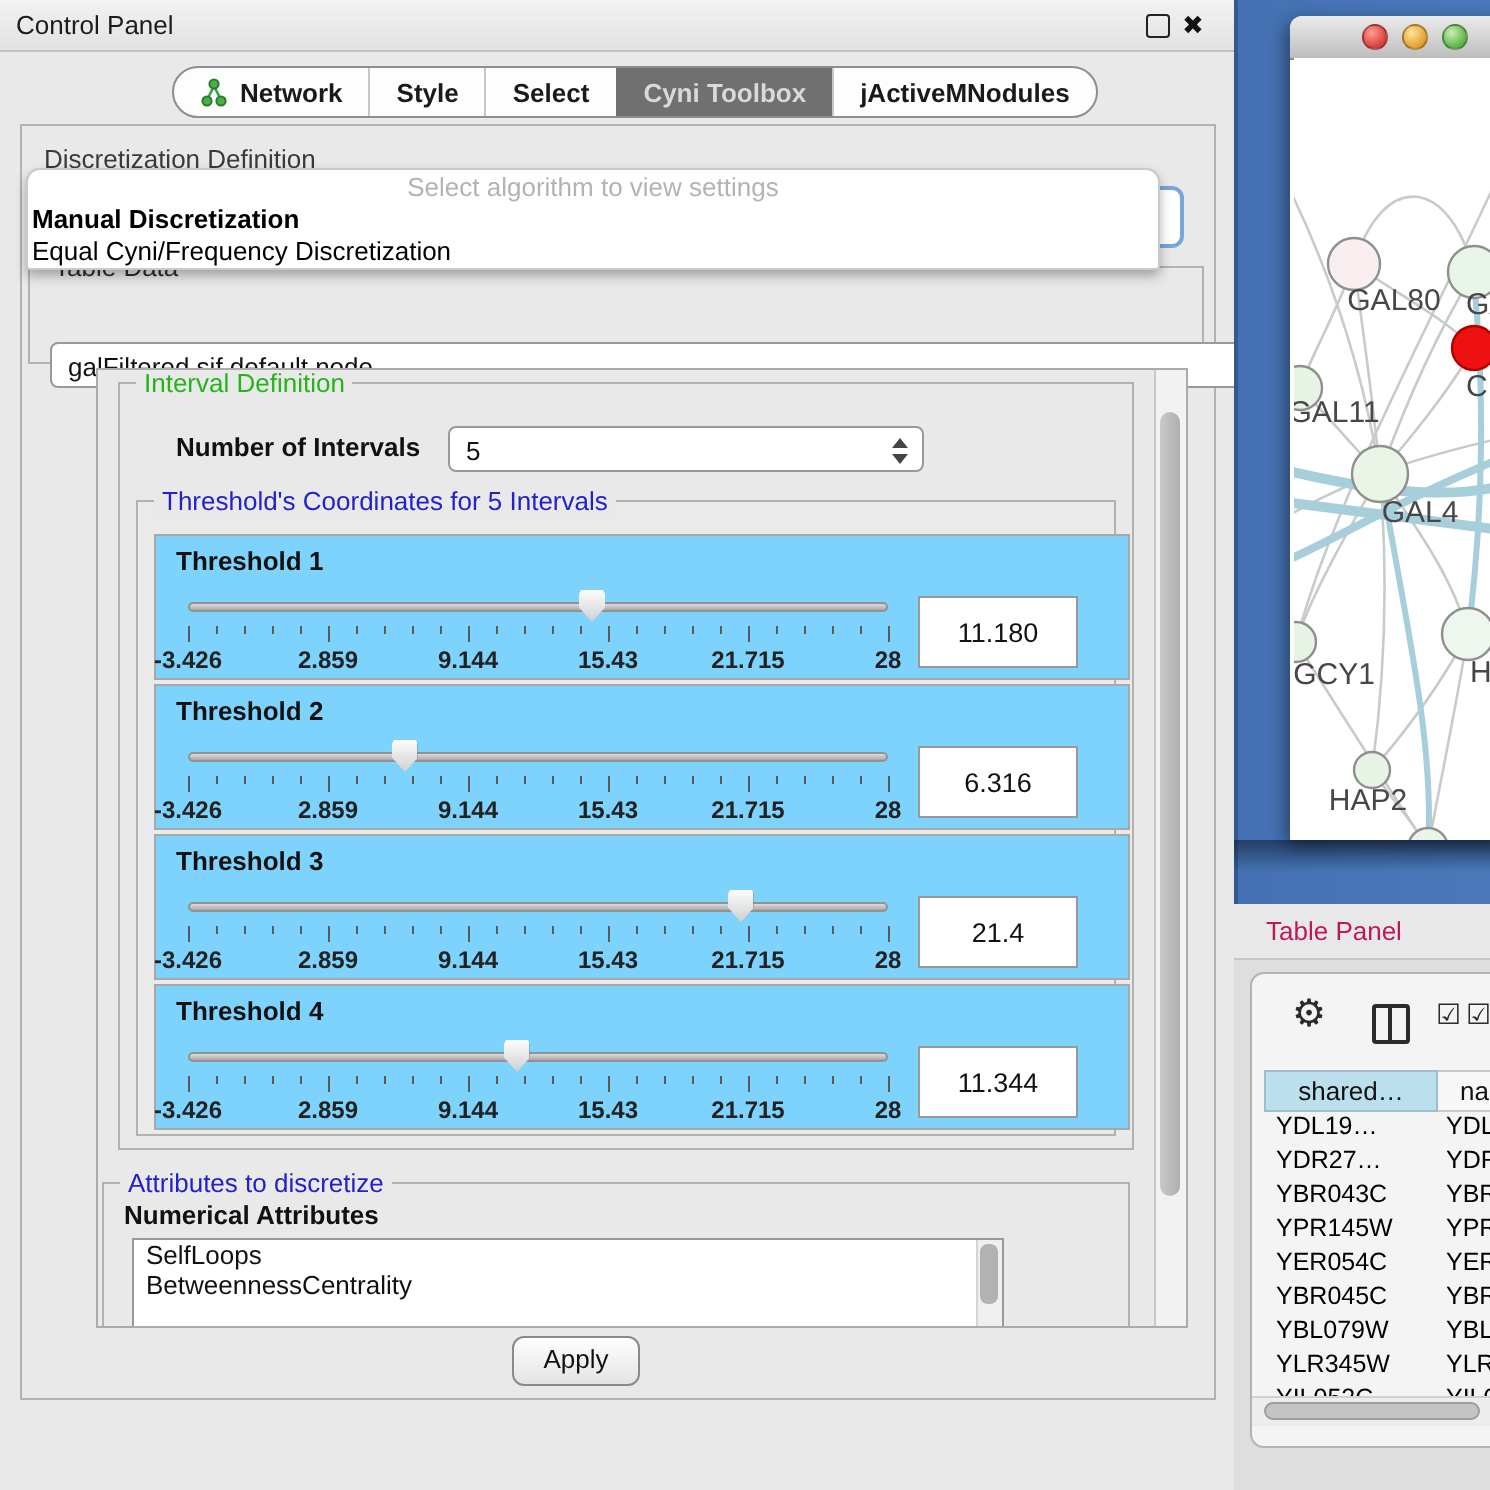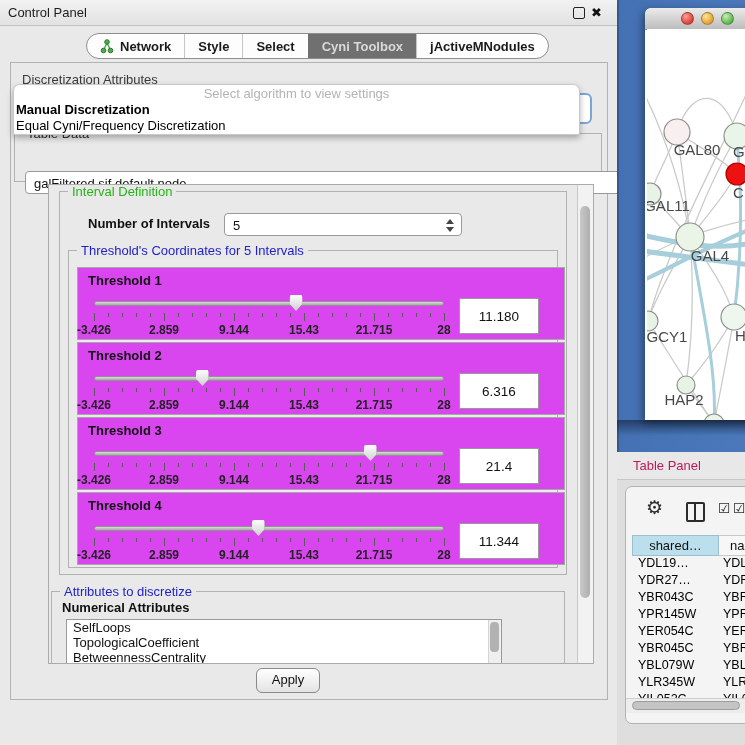--- a/index.html
+++ b/index.html
@@ -62,21 +62,21 @@
   
   .scrollpane{position:absolute;left:48px;top:184px;width:544px;height:478px;
       border:1px solid #ababab;background:#e9e9e9;overflow:hidden;}
   .vscroll{position:absolute;right:0;top:0;width:15px;height:100%;background:#f2f2f2;border-left:1px solid #c8c8c8;}
   .vscroll .vthumb{position:absolute;left:2px;width:10px;border-radius:5px;
       background:linear-gradient(90deg,#c9c9c9,#aeaeae);}
 
   .lbl-bold{position:absolute;font-size:13px;font-weight:bold;color:#111;}
 
   
-  .thr-box{position:absolute;left:8px;width:488px;height:73px;background:#d946ef;
+  .thr-box{position:absolute;left:8px;width:488px;height:73px;background:#7dd3fc;
       border:1px solid #a8a8a8;box-sizing:border-box;}
   .thr-title{position:absolute;left:10px;top:5px;font-size:13px;font-weight:bold;color:#111;}
   .slider{position:absolute;left:16px;top:26px;width:350px;height:44px;}
   .track{position:absolute;left:0;top:7px;width:350px;height:5px;border-radius:3px;
       background:linear-gradient(#dcdcdc,#a8a8a8);border:1px solid #929292;box-sizing:border-box;}
   .thumb{position:absolute;top:1px;width:13px;height:16px;transform:translateX(-50%);
       background:linear-gradient(#fdfdfd,#cfcfcf);
       clip-path:polygon(8% 0,92% 0,100% 12%,100% 55%,50% 100%,0 55%,0 12%);
       filter:drop-shadow(0 0 1px #777);}
   .ticks{position:absolute;left:0;top:19px;width:350px;height:9px;}
@@ -172,21 +172,21 @@
     <div class="seg sel">
         <span>Cyni Toolbox</span>
       </div>
     <div class="seg">
         <span>jActiveMNodules</span>
       </div>
   </div>
 
   <div class="outer-box"></div>
 
-  <span class="disc-title">Discretization Attributes</span>
+  <span class="disc-title">Discretization Definition</span>
 
   <div class="combo-focus"></div>
 
   <div class="popup">
     <span class="ph">Select algorithm to view settings</span>
     <span class="opt b">Manual Discretization</span>
     <span class="opt">Equal Cyni/Frequency Discretization</span>
   </div>
 
   <div class="group" style="left:14px;top:133px;width:586px;height:47px;">
@@ -397,21 +397,20 @@
           <div class="value-box">11.344</div>
         </div>
       </div>
     </div>
 
     <div class="group" style="left:2px;top:406px;width:512px;height:120px;">
       <span class="gtitle blue">Attributes to discretize</span>
       <span class="lbl-bold" style="left:10px;top:8px;">Numerical Attributes</span>
       <div class="listbox" style="left:14px;top:27px;width:434px;height:46px;">
         <div class="li">SelfLoops</div>
-        <div class="li">TopologicalCoefficient</div>
         <div class="li">BetweennessCentrality</div>
         <div class="list-vscroll">
             <span class="vthumb"></span>
           </div>
       </div>
     </div>
 
     <div class="vscroll">
       <span class="vthumb" style="top:21px;height:392px;"></span>
     </div>

